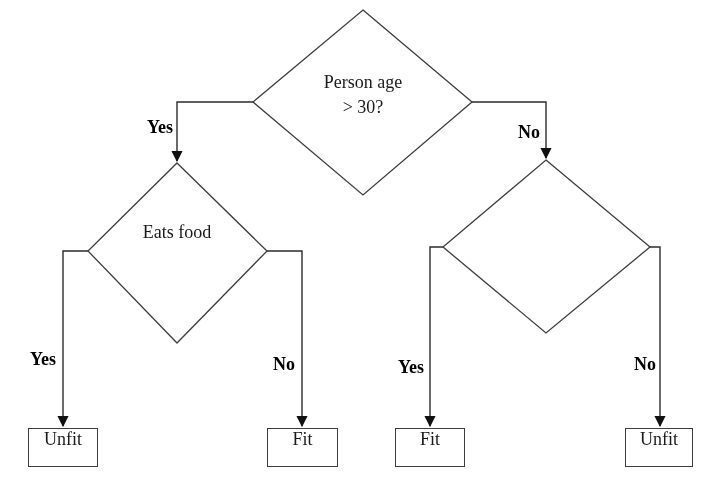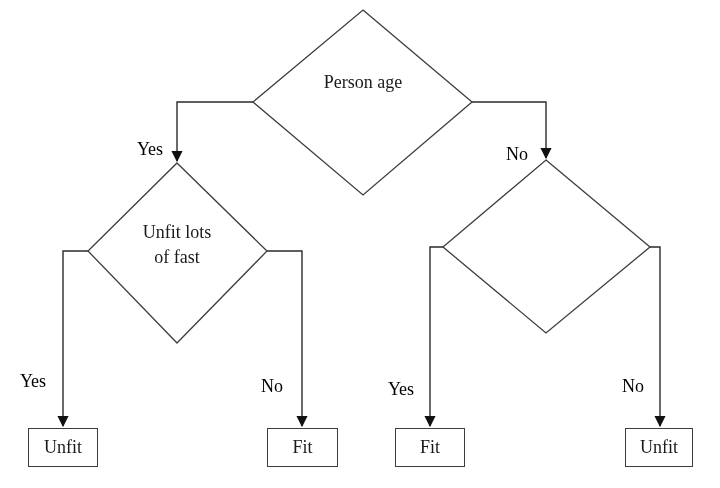--- a/index.html
+++ b/index.html
@@ -43,38 +43,37 @@
     line-height: 25px;
     color: var(--text);
   }
   .node-text.root   { left: 263px; top:  70px; width: 200px; }
   .node-text.left   { left:  97px; top: 220px; width: 160px; }
   .node-text.right  { left: 446px; top: 216px; width: 200px; }
   .edge-label {
     position: absolute;
     width: 46px;
     font-size: 18px;
-    font-weight: normal;
-    text-align: center;
+    font-weight: bold;
+    text-align: right;
     color: #000000;
-    margin-top: 22px;
   }
   .edge-label.root-yes  { left: 127px; top: 117px; }
   .edge-label.root-no   { left: 494px; top: 122px; }
   .edge-label.left-yes  { left:  10px; top: 349px; }
   .edge-label.left-no   { left: 249px; top: 354px; }
   .edge-label.right-yes { left: 378px; top: 357px; }
   .edge-label.right-no  { left: 610px; top: 354px; }
   .leaf-box {
     position: absolute;
     box-sizing: border-box;
     border: 1px solid var(--stroke);
     background: var(--background);
     display: flex;
-    align-items: center;
+    align-items: flex-start;
     justify-content: center;
     font-size: 18px;
     color: var(--text);
     height: 39px;
     top: 428px;
   }
   .leaf-box.pos-1 { left:  28px; width: 70px; }
   .leaf-box.pos-2 { left: 267px; width: 71px; }
   .leaf-box.pos-3 { left: 395px; width: 70px; }
   .leaf-box.pos-4 { left: 625px; width: 68px; }
@@ -98,24 +97,24 @@
     <path class="connector" d="M443,247 L430,247 L430,426" marker-end="url(#arrow)"></path>
     <path class="connector" d="M650,247 L660,247 L660,426" marker-end="url(#arrow)"></path>
 
     <polygon class="diamond" points="363,10 472,102 363,195 253,102"></polygon>
     <polygon class="diamond" points="177,163 267,251 177,343 88,251"></polygon>
     <polygon class="diamond" points="546,160 650,247 546,333 443,247"></polygon>
   </svg>
 
   <div class="node-text root">
     <div>Person age</div>
+    <div>&gt; 30?</div>
   </div>
   <div class="node-text left">
-    <div>Unfit lots</div>
-    <div>of fast</div>
+    <div>Eats food</div>
   </div>
 
   <div class="edge-label root-yes">Yes</div>
   <div class="edge-label root-no">No</div>
   <div class="edge-label left-yes">Yes</div>
   <div class="edge-label left-no">No</div>
   <div class="edge-label right-yes">Yes</div>
   <div class="edge-label right-no">No</div>
 
   <div class="leaf-box pos-1">

